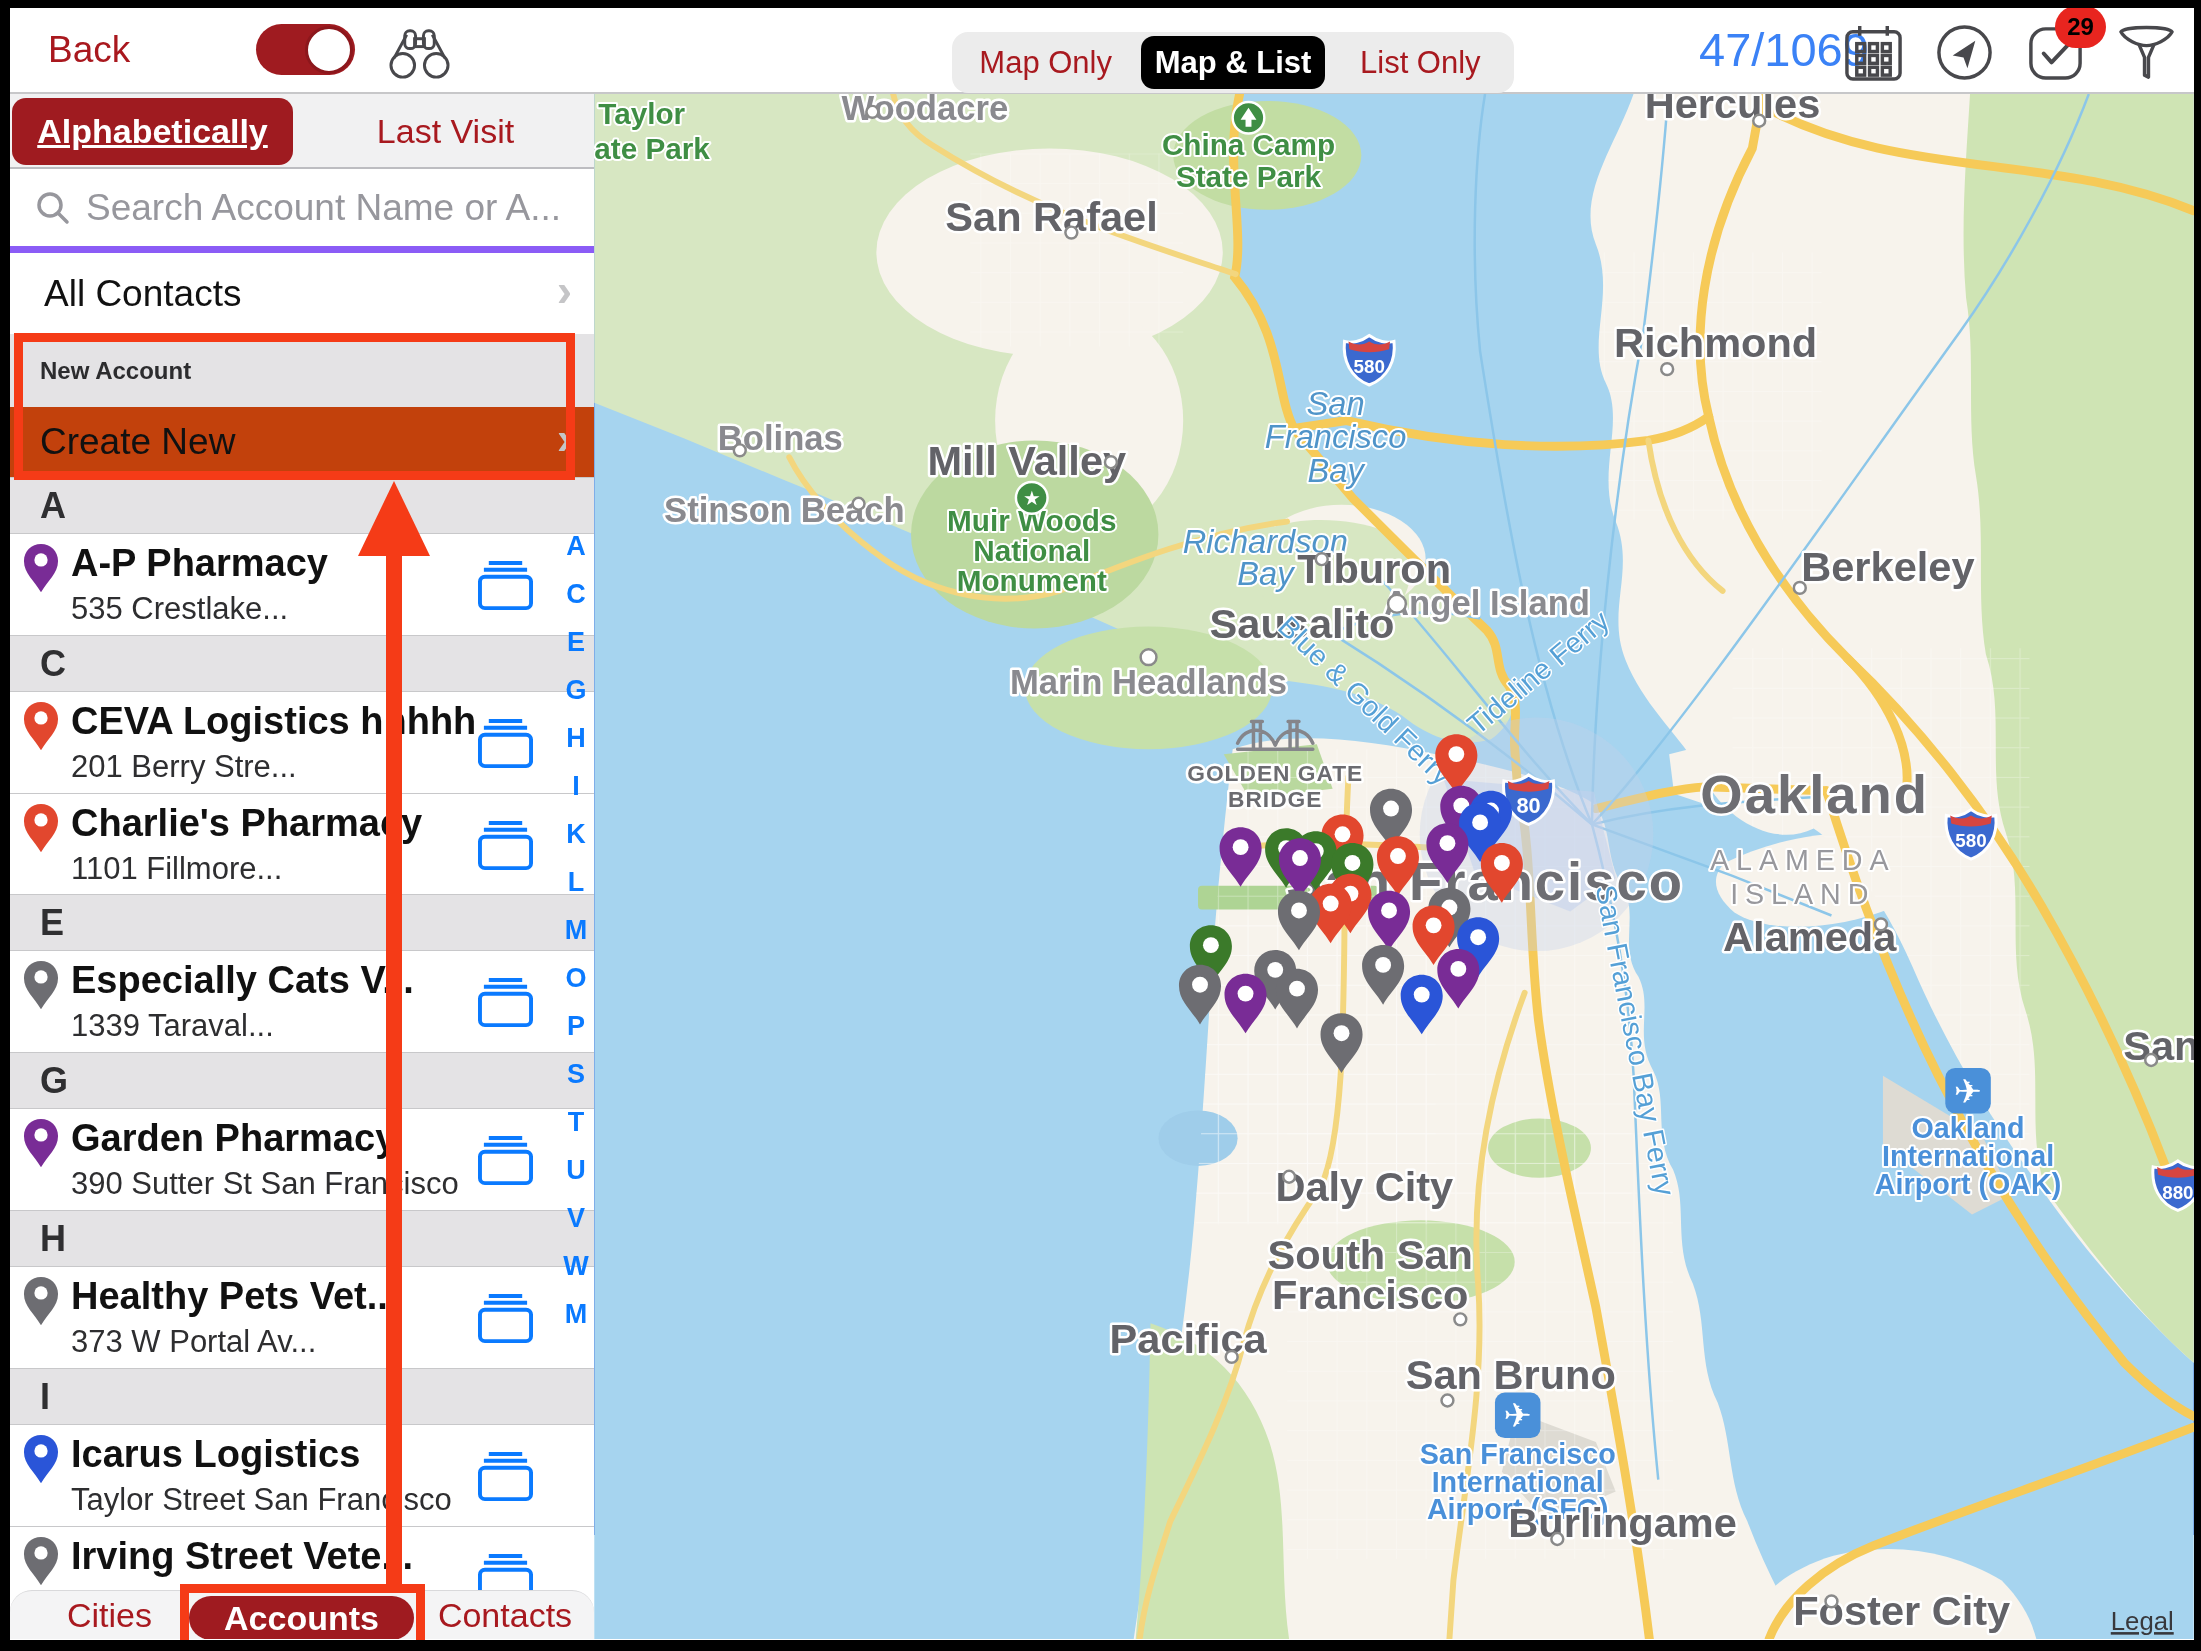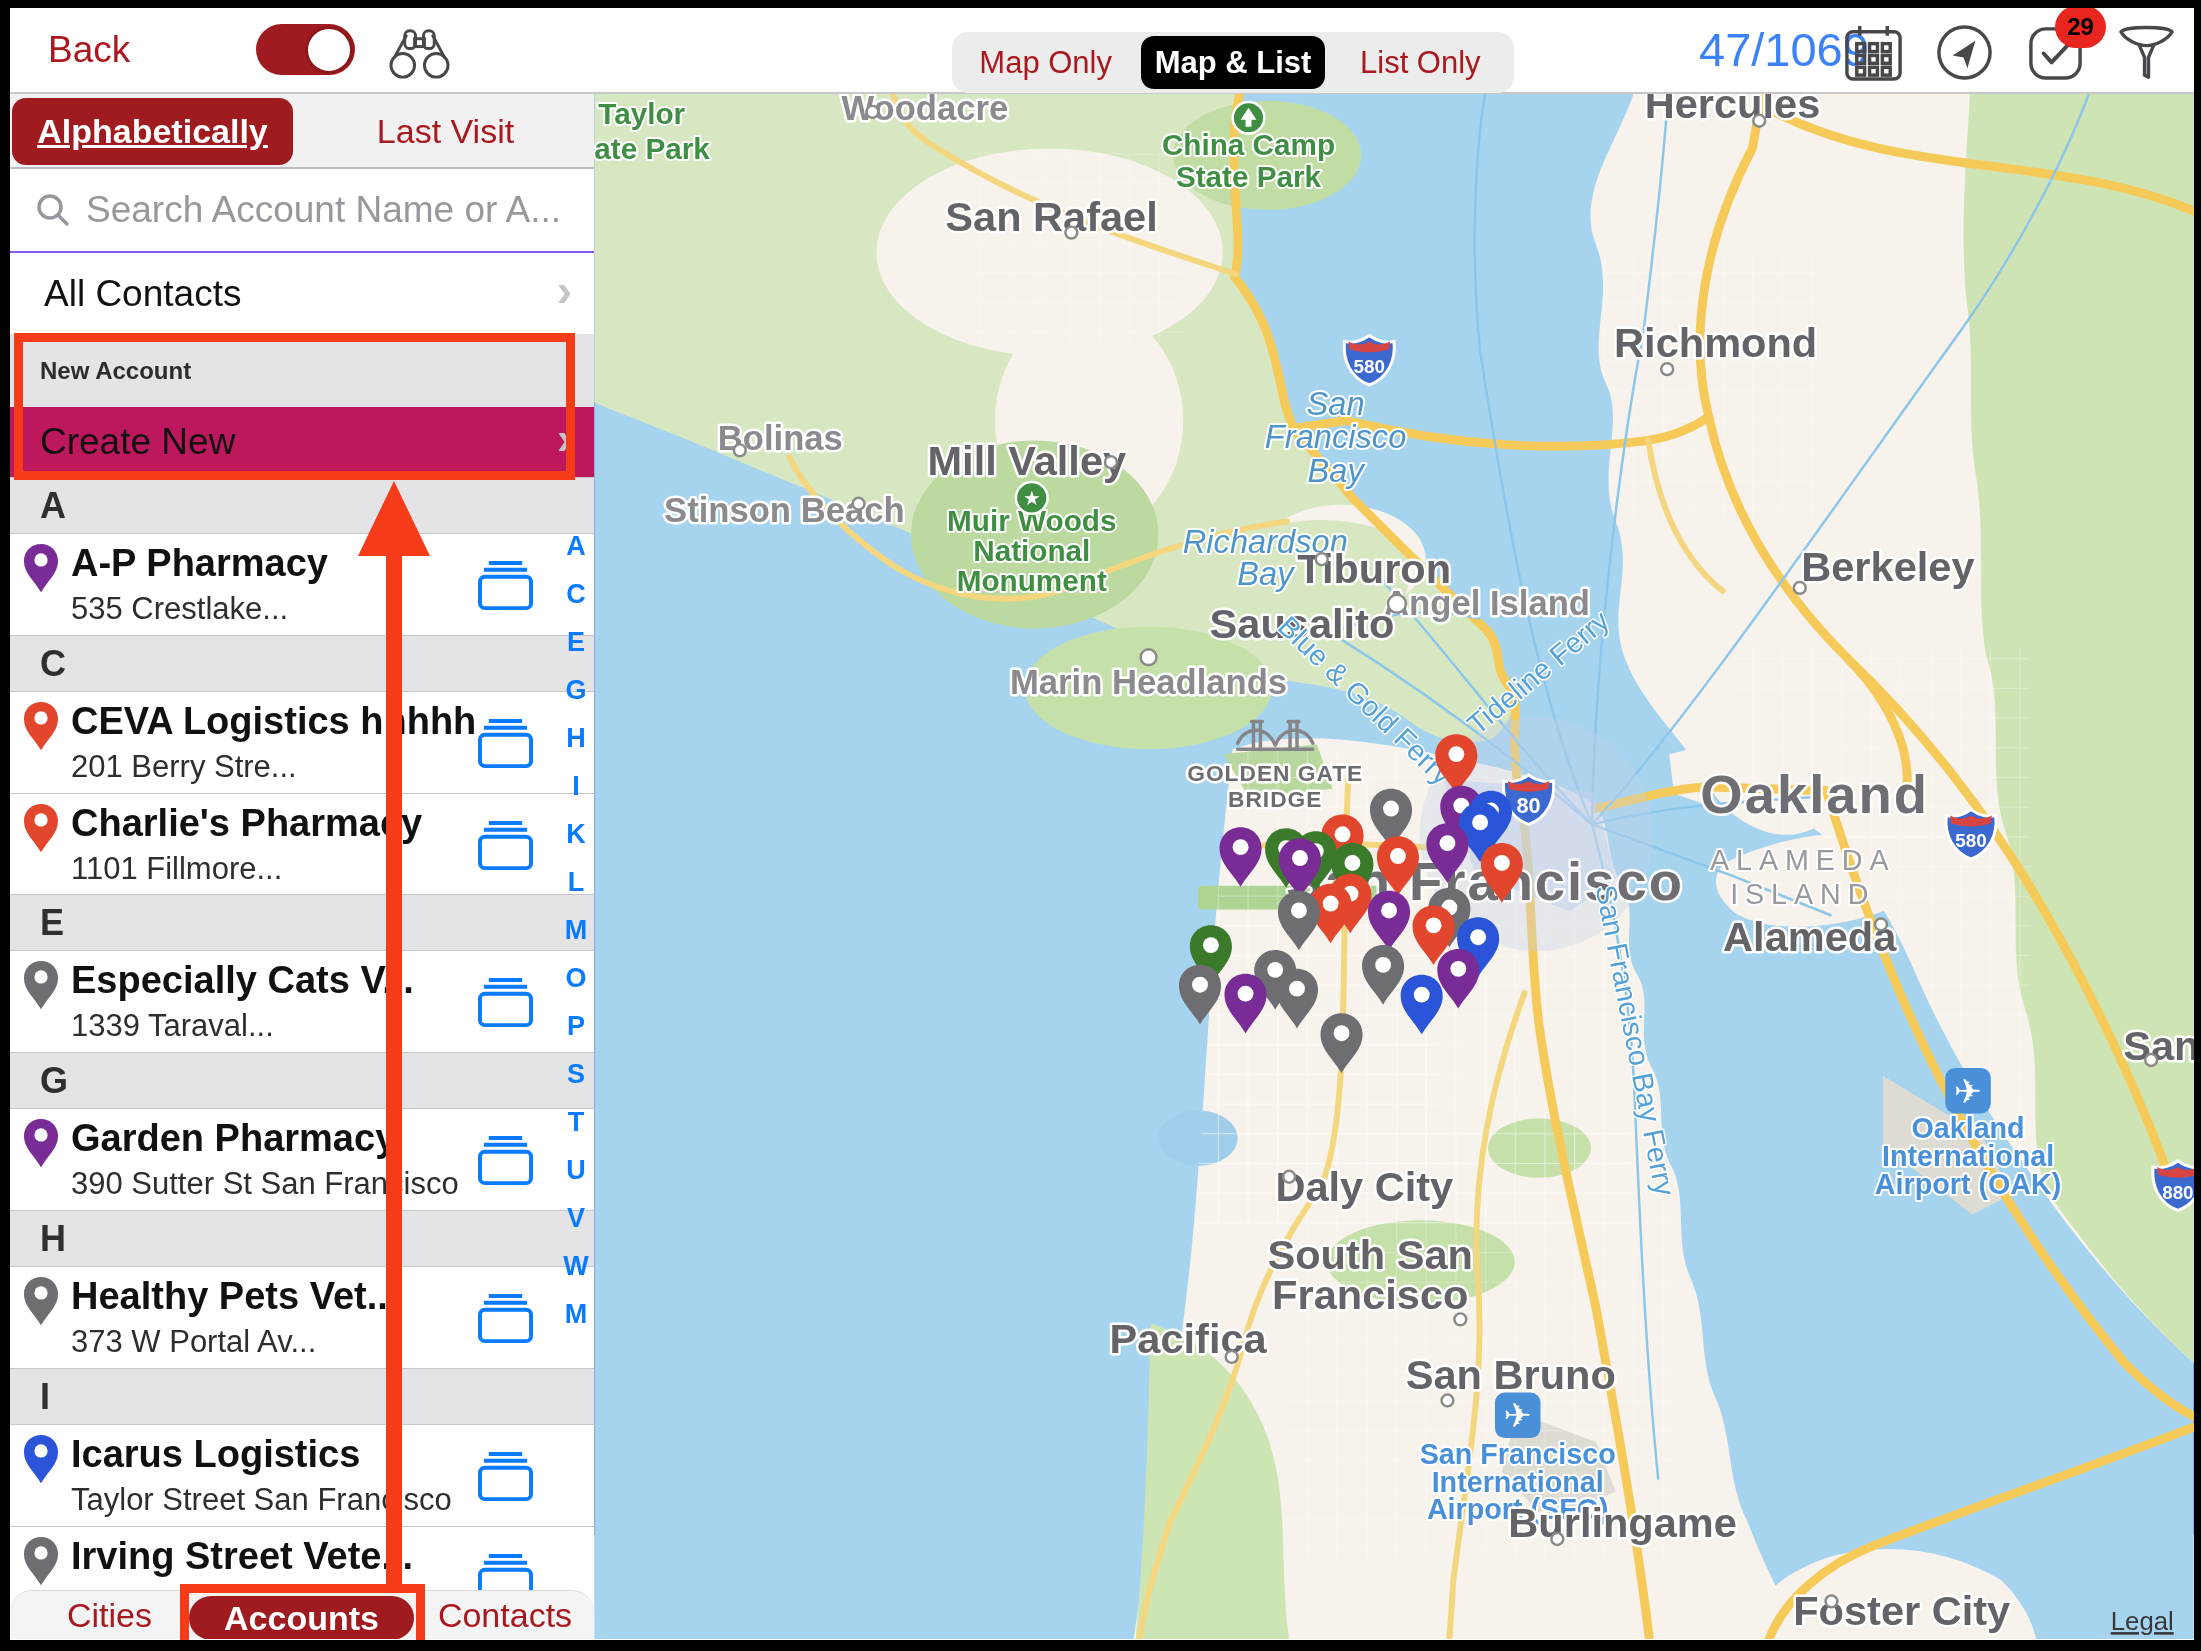--- a/index.html
+++ b/index.html
@@ -31,30 +31,30 @@
            text-align:center; line-height:42px; z-index:6; }
 
   
   .sidebar { position:absolute; left:0; top:86px; width:584px; height:1545px; background:#fff; z-index:4; overflow:hidden; }
   .tabs { position:relative; height:75px; background:#f1f1f2; border-bottom:2px solid #bdbdc1; }
   .tabpill { position:absolute; left:2px; top:4px; width:281px; height:67px; border-radius:14px;
              background:#9f1b20; color:#fff; font-weight:bold; font-size:34px;
              display:flex; align-items:center; justify-content:center; cursor:pointer;text-decoration:underline; }
   .tabother { position:absolute; left:287px; top:0; width:297px; height:75px; font-size:34px;
               color:#a8191f; display:flex; align-items:center; justify-content:center; cursor:pointer; }
-  .search { position:relative; height:84px; border-bottom:2px solid #8b5cf6; display:flex; align-items:center; }
+  .search { position:relative; height:84px; border-bottom:7px solid #8b5cf6; display:flex; align-items:center; }
   .search svg { margin-left:24px; }
   .search .ph { margin-left:14px; font-size:37px; color:#97979d; }
   .allrow { position:relative; height:81px; display:flex; align-items:center; font-size:37px; color:#111; padding-left:34px; cursor:pointer; }
   .chev { position:absolute; right:22px; font-size:46px; color:#c5c5c7; font-weight:bold; top:50%; transform:translateY(-58%); }
   .sechdr { height:57px; background:#e4e3e5; color:#2f2f31; font-weight:bold; font-size:36px;
             display:flex; align-items:center; padding-left:30px; border-top:1px solid #c8c8ca; border-bottom:1px solid #c8c8ca; }
   .nahdr  { height:73px; background:#e4e3e5; color:#2c2c2e; font-weight:bold; font-size:24px;
             display:flex; align-items:center; padding-left:30px; }
-  .createrow { height:70px; background:#be185d; display:flex; align-items:center; font-size:37px; color:#111;
+  .createrow { height:70px; background:#c2410c; display:flex; align-items:center; font-size:37px; color:#111;
                padding-left:30px; position:relative; cursor:pointer; }
   .acctrow { position:relative; height:101px; background:#fff; cursor:pointer; }
   .acctrow .pin { position:absolute; left:8px; top:8px; }
   .acctrow .nm { position:absolute; left:61px; top:8px; font-size:38px; font-weight:bold; color:#111;
                  white-space:nowrap; max-width:416px; overflow:hidden; }
   .acctrow .ad { position:absolute; left:61px; top:57px; font-size:31px; color:#2e2e30; white-space:nowrap; }
   .acctrow .stk { position:absolute; left:463px; top:24px; }
   .acctrow.sep { border-top:1px solid #c8c8ca; }
   .indexcol { position:absolute; right:4px; top:428px; width:28px; text-align:center; z-index:3; }
   .indexcol div { height:48px; line-height:48px; color:#0a7aff; font-size:27px; font-weight:bold; cursor:pointer; }

